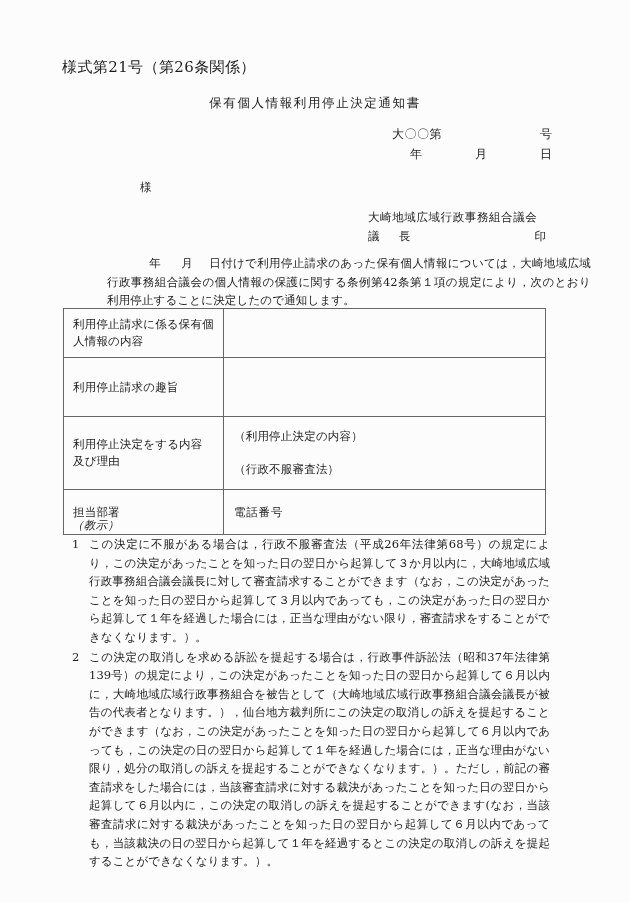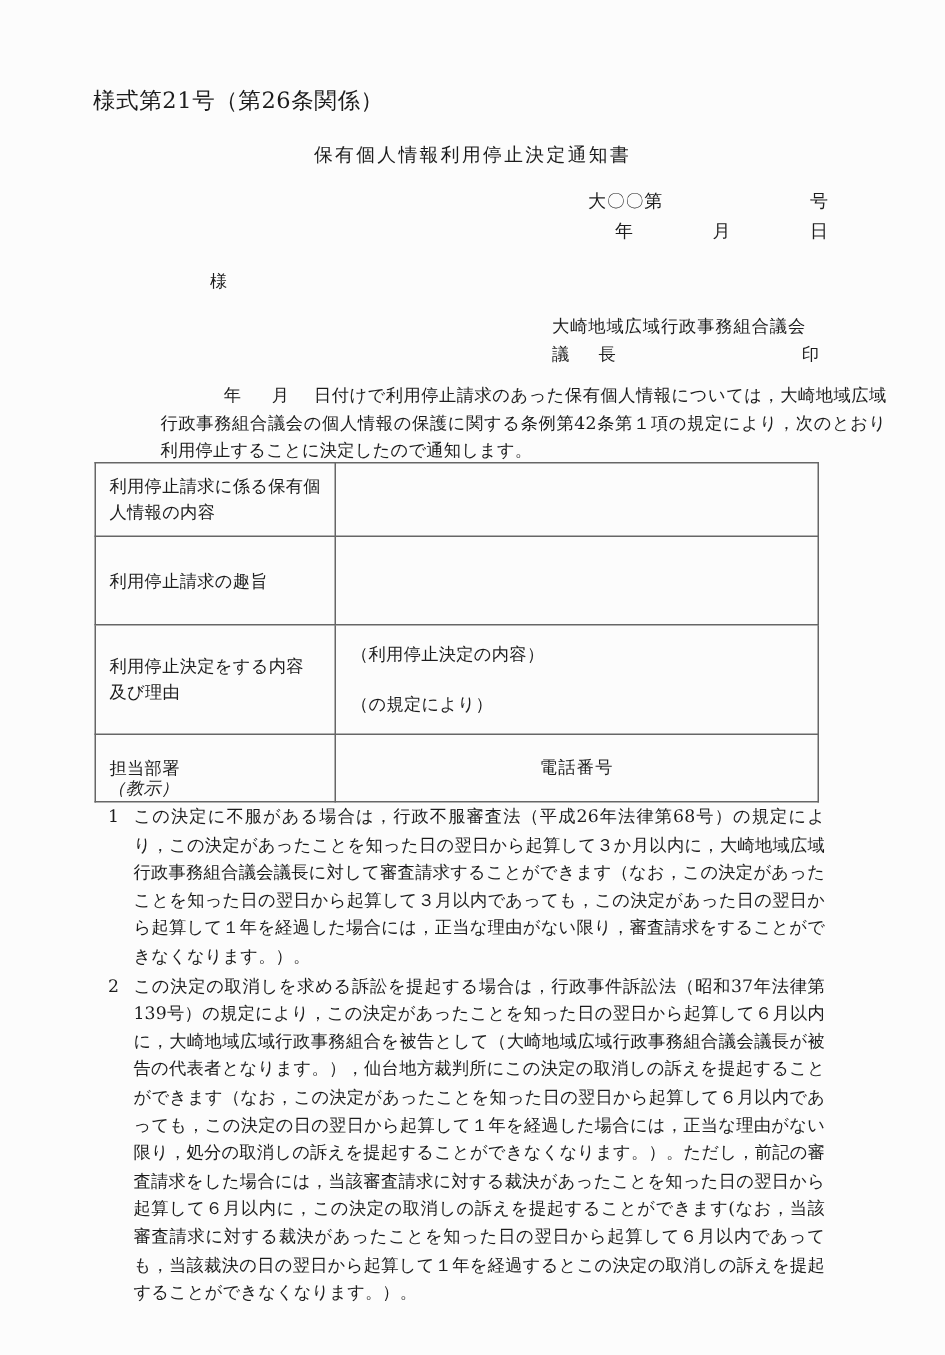--- a/index.html
+++ b/index.html
@@ -146,23 +146,22 @@
   .row-d td { height: 32px; }
   .row-e td { height: 32px; }
 
   .label-spread { letter-spacing: 3.2px; }
   .decision-lines p {
     margin: 0;
     letter-spacing: 0.2px;
   }
   .decision-lines p + p { margin-top: 16px; }
   .tel-cell {
-    text-align: center;
+    text-align: left;
     letter-spacing: 0.8px;
-    font-family: Liberation Serif, serif;
   }
 
   
   .instructions {
     position: absolute;
     left: 63px;
     top: 517px;
     width: 487px;
     font-size: 11.5px;
   }
@@ -236,21 +235,21 @@
         <td class="value"></td>
       </tr>
       <tr class="row-b">
         <td class="label">利用停止請求の趣旨</td>
         <td class="value"></td>
       </tr>
       <tr class="row-c">
         <td class="label">利用停止決定をする内容及び理由</td>
         <td class="value decision-lines">
           <p>（利用停止決定の内容）</p>
-          <p>（の規定により）</p>
+          <p>（行政不服審査法）</p>
         </td>
       </tr>
       <tr class="row-d">
         <td class="label">担当部署</td>
         <td class="value tel-cell">電話番号</td>
       </tr>
     </tbody>
   </table>
 
   <div class="instructions">

